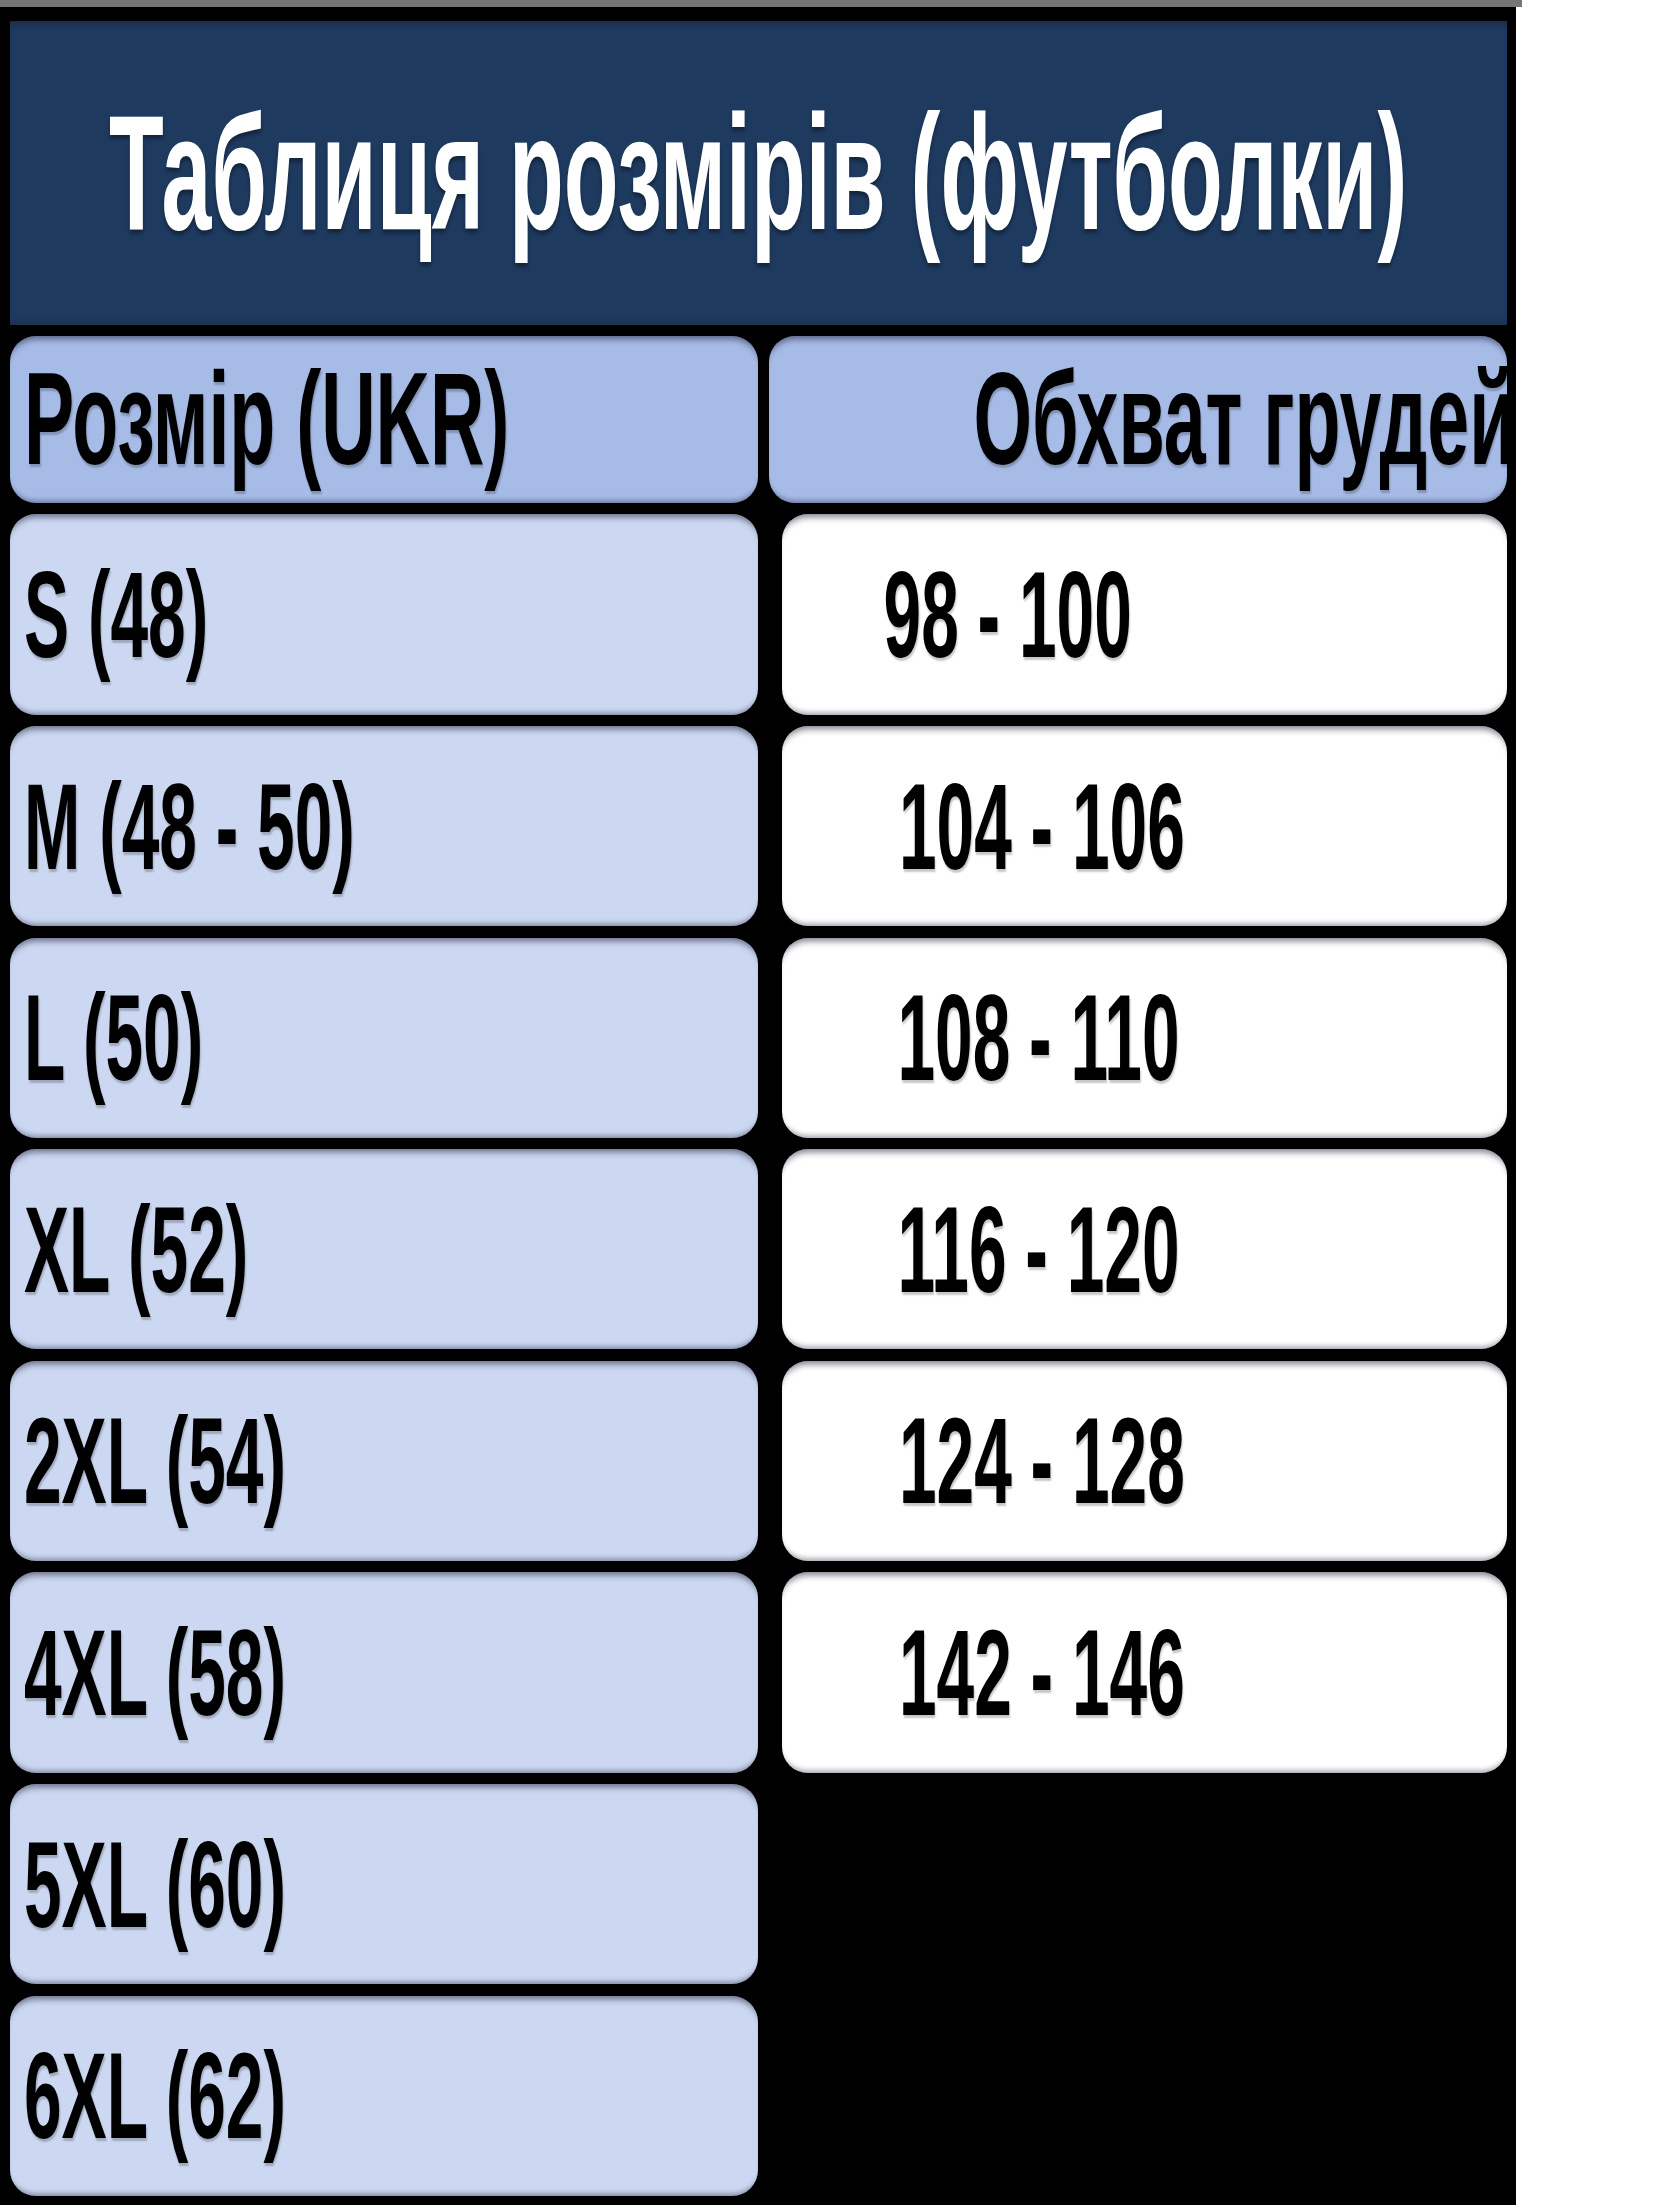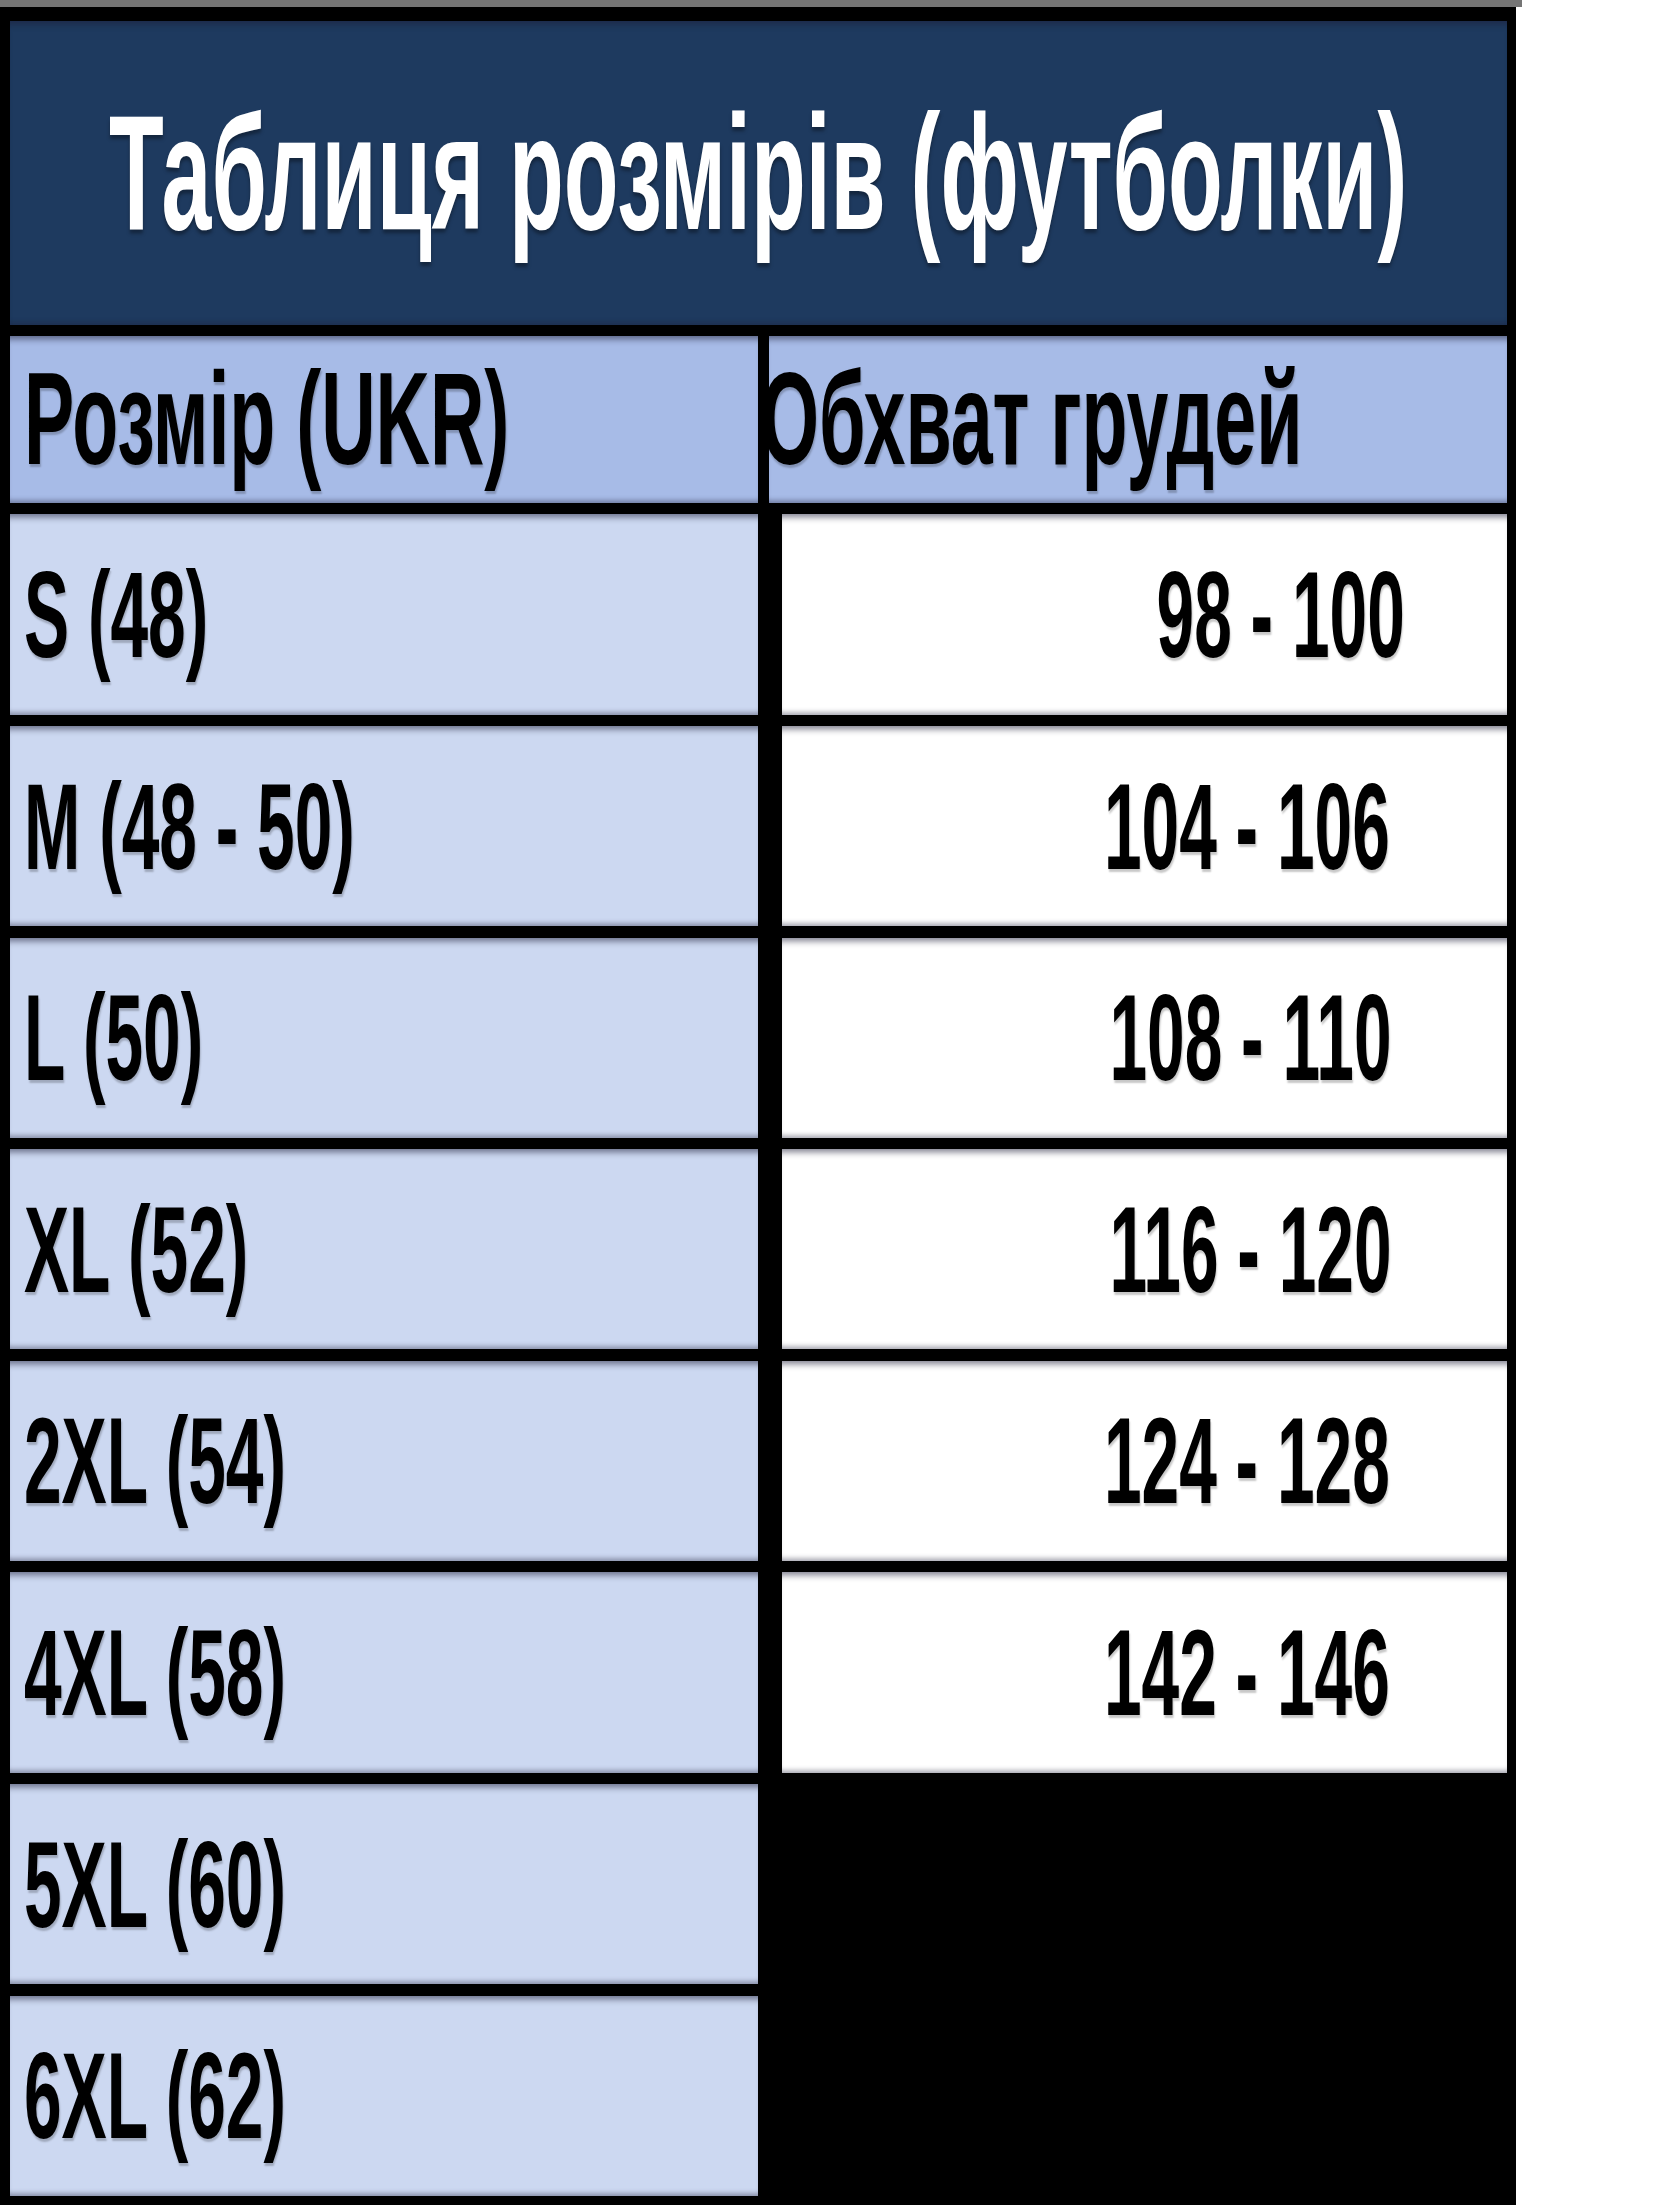--- a/index.html
+++ b/index.html
@@ -84,23 +84,24 @@
     flex-direction: column;
     gap: 11.4px;
     min-height: 0;
   }
   .tbody .row { flex: 1 1 0; gap: 24px; }
 
   .cell {
     display: flex;
     align-items: center;
     min-width: 0;
+    border-radius: 26px;
   }
   .cell-left  { flex: 0 0 50%; justify-content: flex-start; padding-left: 14.7px; }
-  .cell-right { flex: 1 1 auto; justify-content: flex-end; }
+  .cell-right { flex: 1 1 auto; justify-content: flex-start; }
 
   .header-row .cell { background: var(--header-bg, #A7BBE7); }
   .tbody .cell-left  { background: var(--row-left-bg, #CCD8F1); }
   .tbody .cell-right { background: var(--row-right-bg, #ffffff); }
 
   .cell .txt {
     color: var(--text, #000000);
     font-weight: bold;
     white-space: nowrap;
     line-height: 1;

